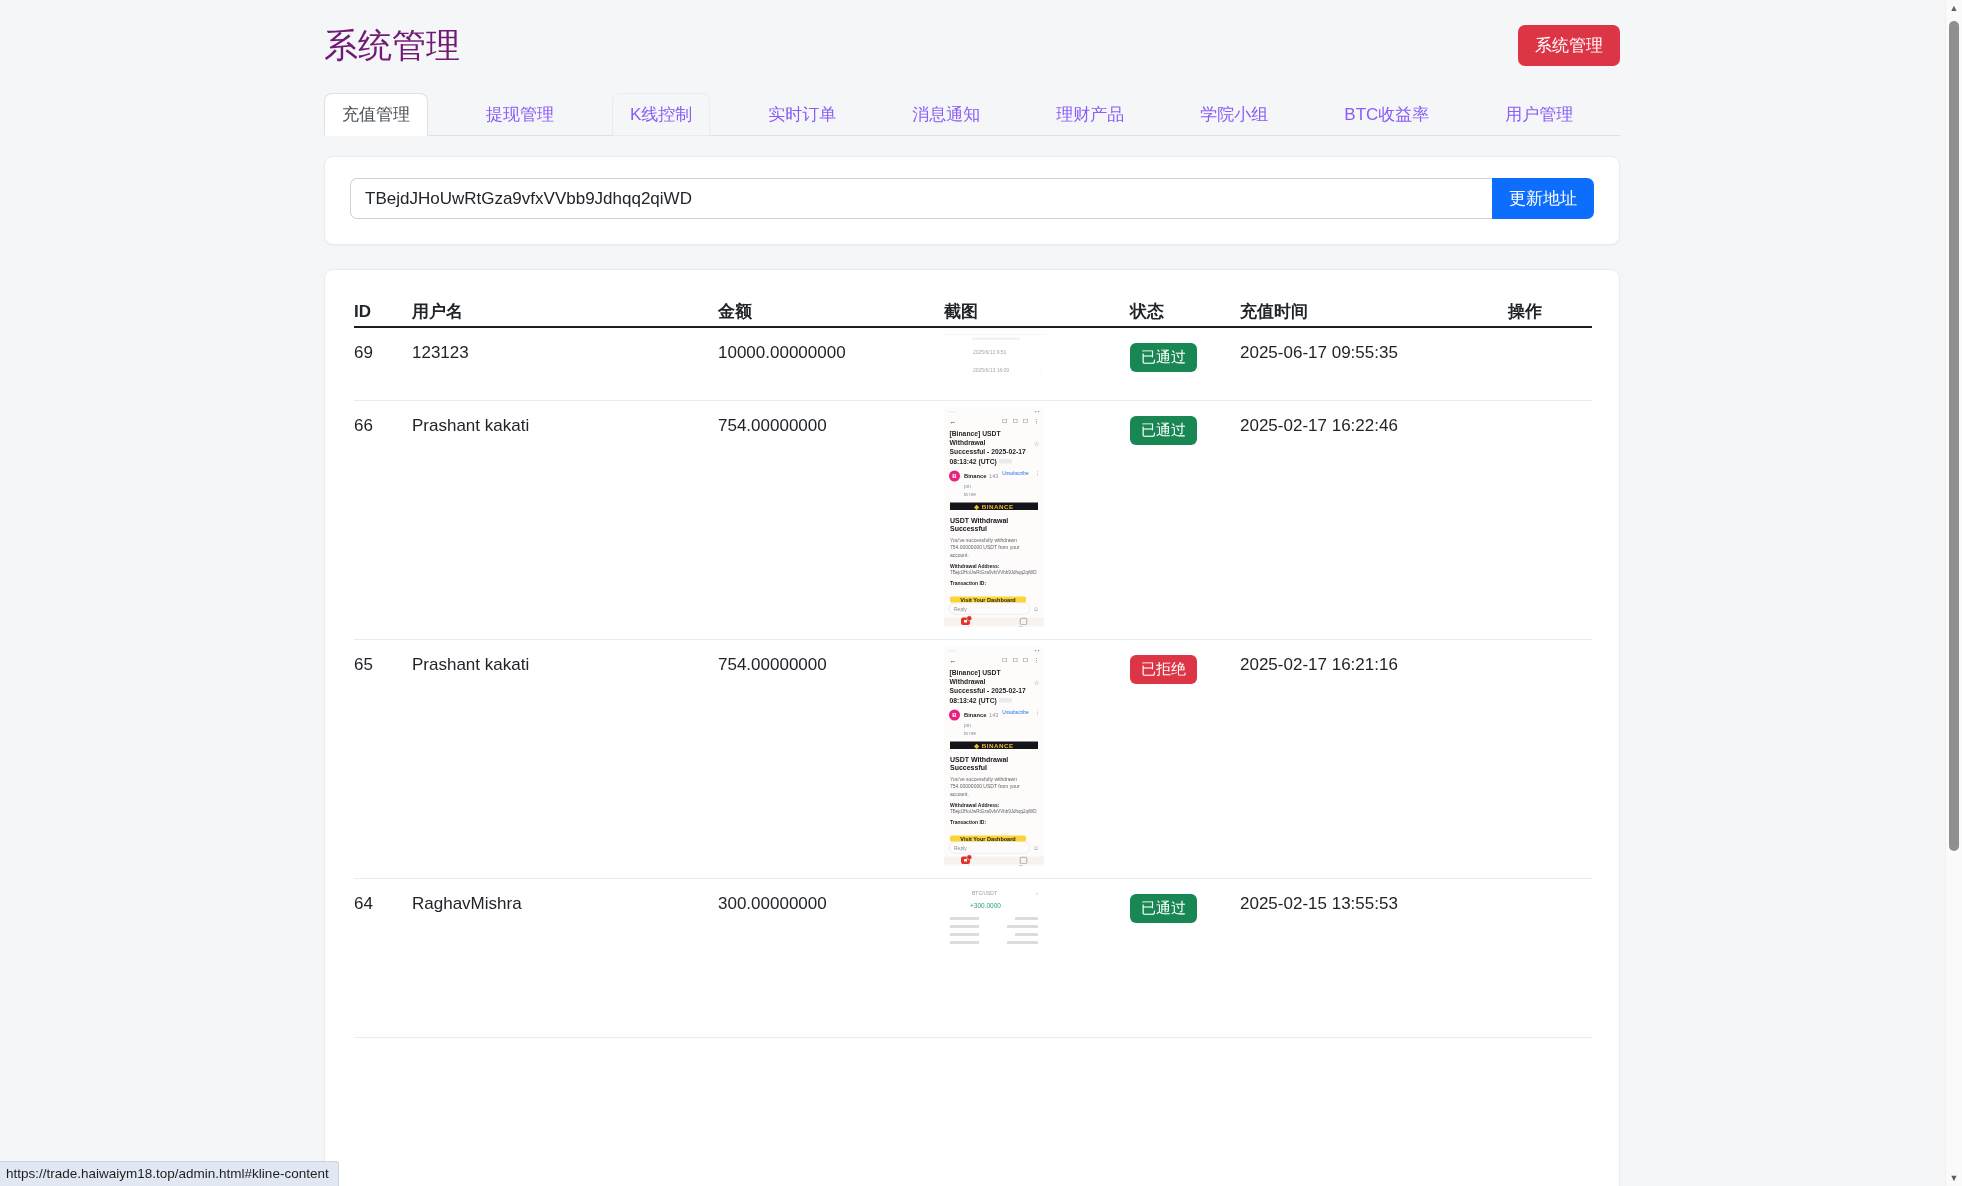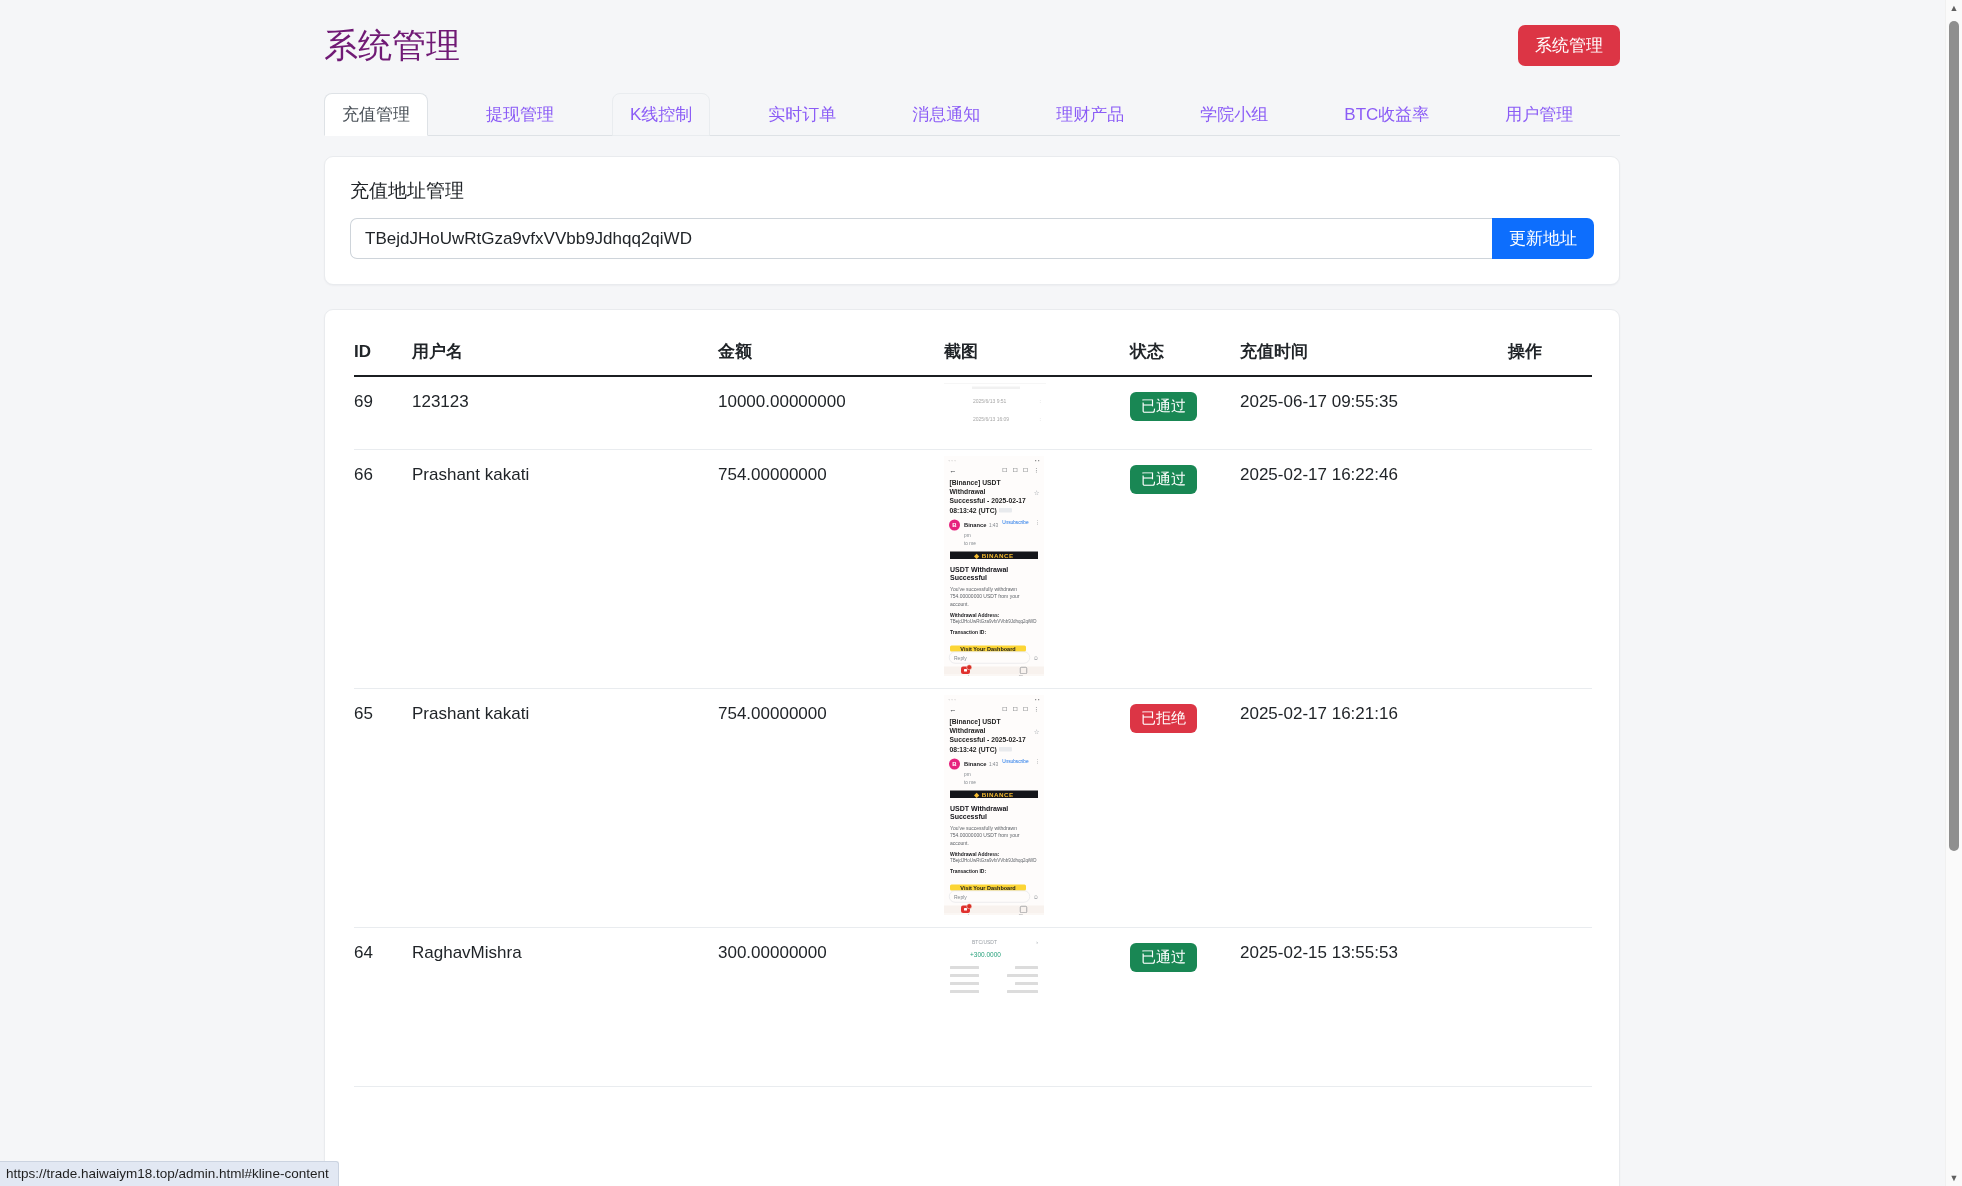--- a/index.html
+++ b/index.html
@@ -33,21 +33,21 @@
   .card-title { font-size:19px; color:#212529; margin-bottom:14px; }
   .input-group { display:flex; }
   .address-input { flex:1; font-family:inherit; font-size:17px; color:#212529;
                    padding:9px 14px; border:1px solid #ced4da; border-right:none;
                    border-radius:7px 0 0 7px; outline:none; background:#fff; }
   .table-card { margin-top:24px; padding:20px 29px 40px; min-height:1000px; }
 
   
   table { width:100%; border-collapse:collapse; table-layout:fixed; }
   th { text-align:left; font-size:17px; font-weight:700; color:#212529;
-       padding:10px 0 12px; border-bottom:2px solid #1b1e21; }
+       padding:10px 0 3px; border-bottom:2px solid #1b1e21; }
   td { font-size:17px; color:#212529; vertical-align:top;
        padding:15px 6px 12px 0; border-bottom:1px solid #e9ecef; }
   td.c-shot { padding:6px 0 12px; }
   .badge { display:inline-block; color:#fff; font-size:15px; padding:5px 11px; border-radius:6px; }
   .badge-ok { background:#198754; }
   .badge-no { background:#dc3545; }
 
   
   .thumb { overflow:hidden; cursor:pointer; }
 
@@ -164,21 +164,20 @@
     <div class="tab hovered">K线控制</div>
     <div class="tab">实时订单</div>
     <div class="tab">消息通知</div>
     <div class="tab">理财产品</div>
     <div class="tab">学院小组</div>
     <div class="tab">BTC收益率</div>
     <div class="tab">用户管理</div>
   </div>
 
   <div class="card address-card">
-    <div class="card-title">充值地址管理</div>
     <div class="input-group">
       <input class="address-input" type="text" value="TBejdJHoUwRtGza9vfxVVbb9Jdhqq2qiWD" style="">
       <button class="btn btn-primary">更新地址</button>
     </div>
   </div>
 
   <div class="card table-card">
     <table>
       <colgroup>
         <col style="width:58px">

